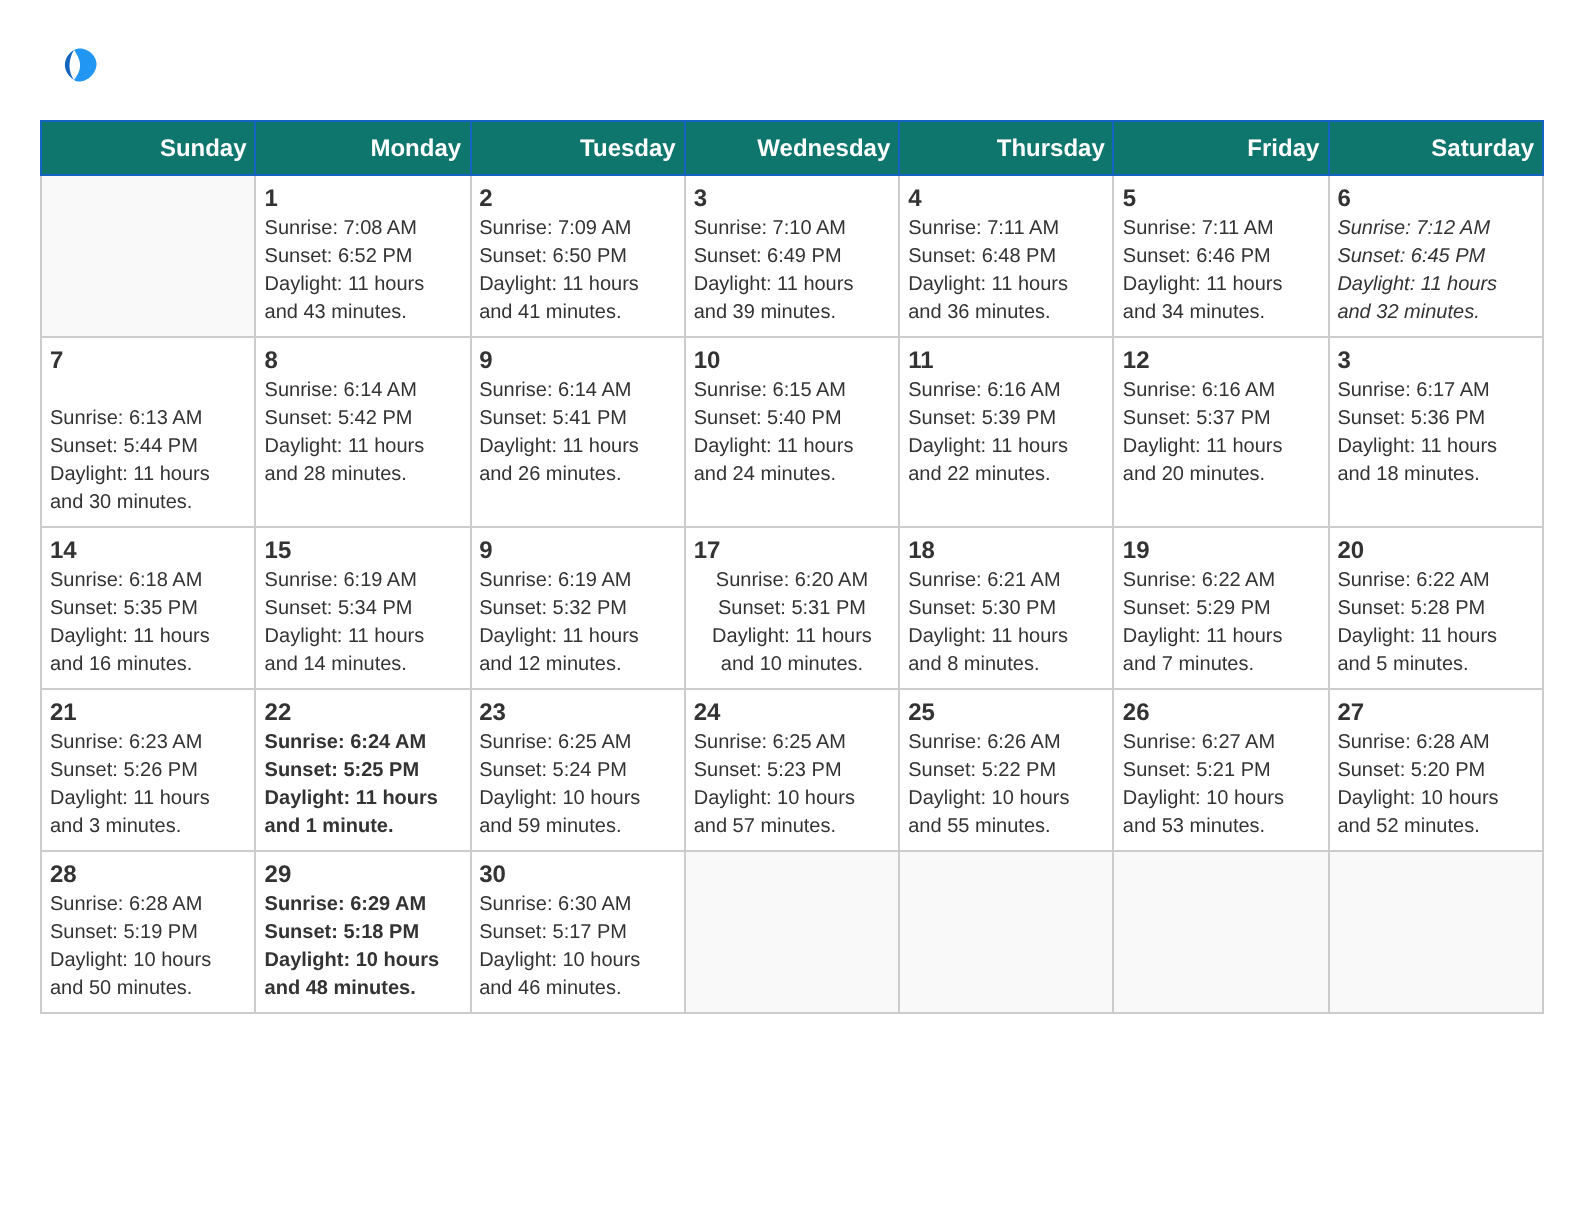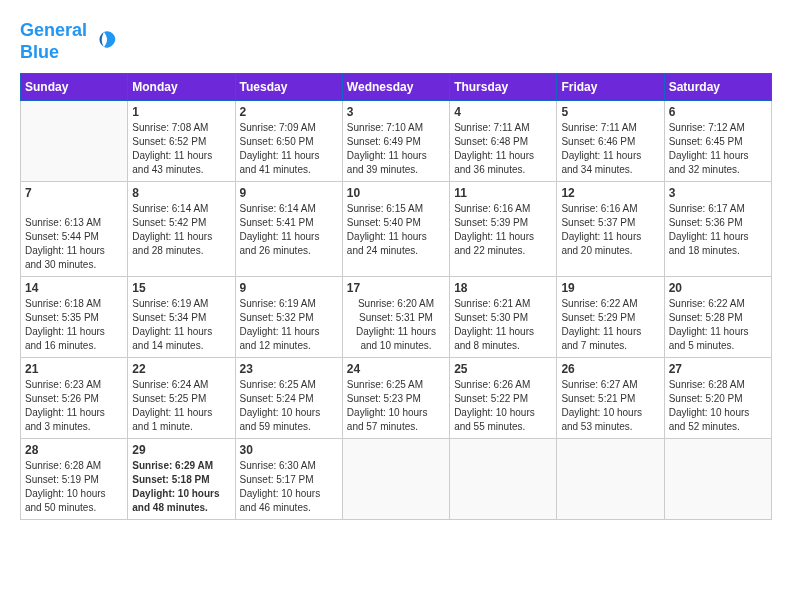--- a/index.html
+++ b/index.html
@@ -45,24 +45,24 @@
     .location {
       font-size: 16px;
       color: #444;
     }
     .calendar {
       width: 100%;
       border-collapse: collapse;
       font-size: 11px;
     }
     .calendar th {
-      background-color: #6d28d9;
+      background-color: #0f766e;
       color: #fff;
       padding: 6px 4px;
-      text-align: left;
+      text-align: right;
       font-size: 12px;
       border: 1px solid #1565C0;
     }
     .calendar td {
       border: 1px solid #ccc;
       padding: 4px;
       vertical-align: top;
       width: calc(100% / 7);
       height: 80px;
     }
@@ -82,24 +82,20 @@
       background: #f9f9f9;
     }
   </style>
 </head>
 <body>
 
 <div class="header">
   <div class="logo">
     <div>
       <div style="display:flex; align-items:center;">
-        <div class="logo-text">
-          <span>General</span><br>
-          <span style="color:#2196F3;">Blue</span>
-        </div>
         <svg class="logo-icon" viewBox="0 0 30 30">
           <path d="M15 5 C20 2, 28 8, 26 14 C24 20, 18 22, 15 20 C18 16, 20 12, 15 5Z" fill="#2196F3"></path>
           <path d="M15 5 C10 8, 8 15, 15 20 C12 16, 12 10, 15 5Z" fill="#1565C0"></path>
         </svg>
       </div>
     </div>
   </div>
   <div class="title-section">
     <div class="month-title"></div>
     <div class="location"></div>
@@ -151,21 +147,21 @@
         </td>
         <td>
           <span class="day-number">5</span>
           <div class="day-info" style="white-space: pre-line;">Sunrise: 7:11 AM
 Sunset: 6:46 PM
 Daylight: 11 hours
 and 34 minutes.</div>
         </td>
         <td>
           <span class="day-number">6</span>
-          <div class="day-info" style="white-space: pre-line;">Sunrise: 7:12 AM
+          <div class="day-info" style="white-space: pre-line; font-style: italic;">Sunrise: 7:12 AM
 Sunset: 6:45 PM
 Daylight: 11 hours
 and 32 minutes.</div>
         </td>
       </tr>
       <tr>
         <td>
           <span class="day-number">7</span>
           <div class="day-info" style="white-space: pre-line; margin-top: 16px;">Sunrise: 6:13 AM
 Sunset: 5:44 PM
@@ -269,21 +265,21 @@
       <tr>
         <td>
           <span class="day-number">21</span>
           <div class="day-info" style="white-space: pre-line;">Sunrise: 6:23 AM
 Sunset: 5:26 PM
 Daylight: 11 hours
 and 3 minutes.</div>
         </td>
         <td>
           <span class="day-number">22</span>
-          <div class="day-info" style="white-space: pre-line;">Sunrise: 6:24 AM
+          <div class="day-info" style="white-space: pre-line; font-weight: bold;">Sunrise: 6:24 AM
 Sunset: 5:25 PM
 Daylight: 11 hours
 and 1 minute.</div>
         </td>
         <td>
           <span class="day-number">23</span>
           <div class="day-info" style="white-space: pre-line;">Sunrise: 6:25 AM
 Sunset: 5:24 PM
 Daylight: 10 hours
 and 59 minutes.</div>

